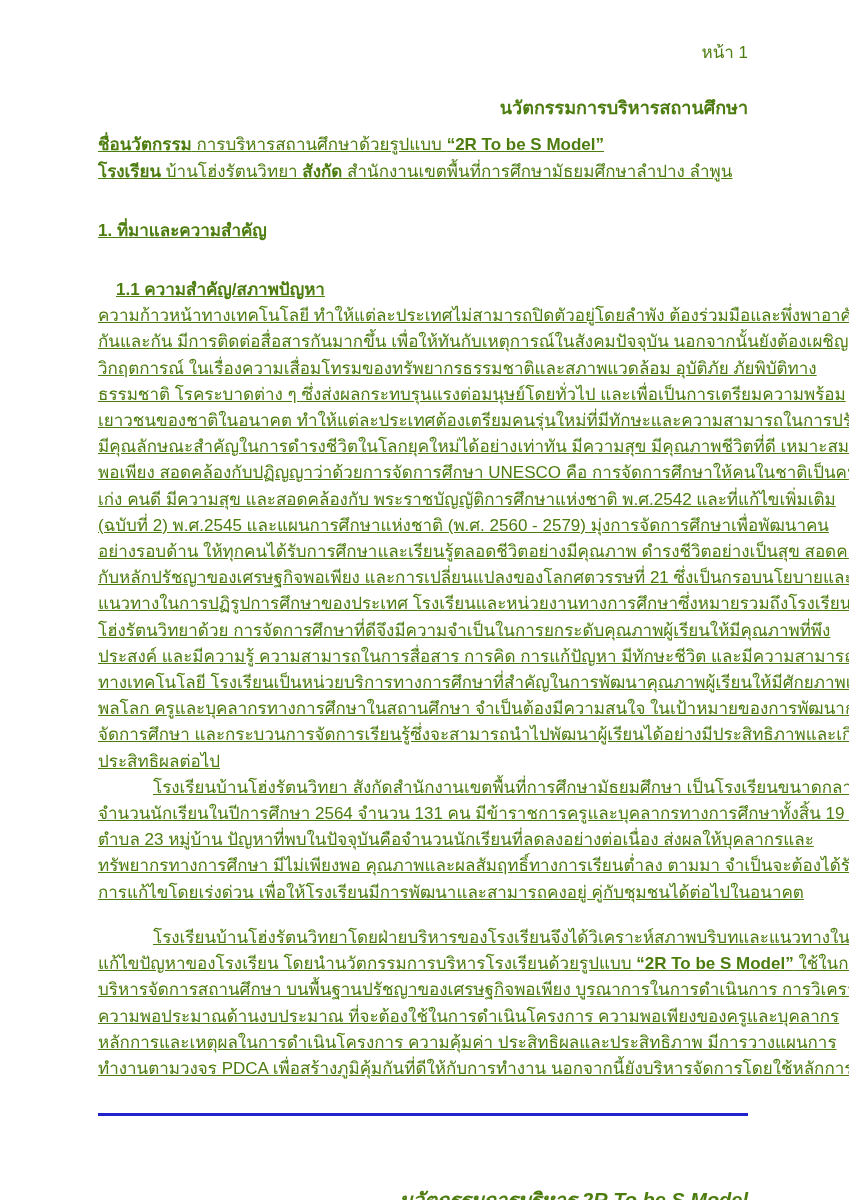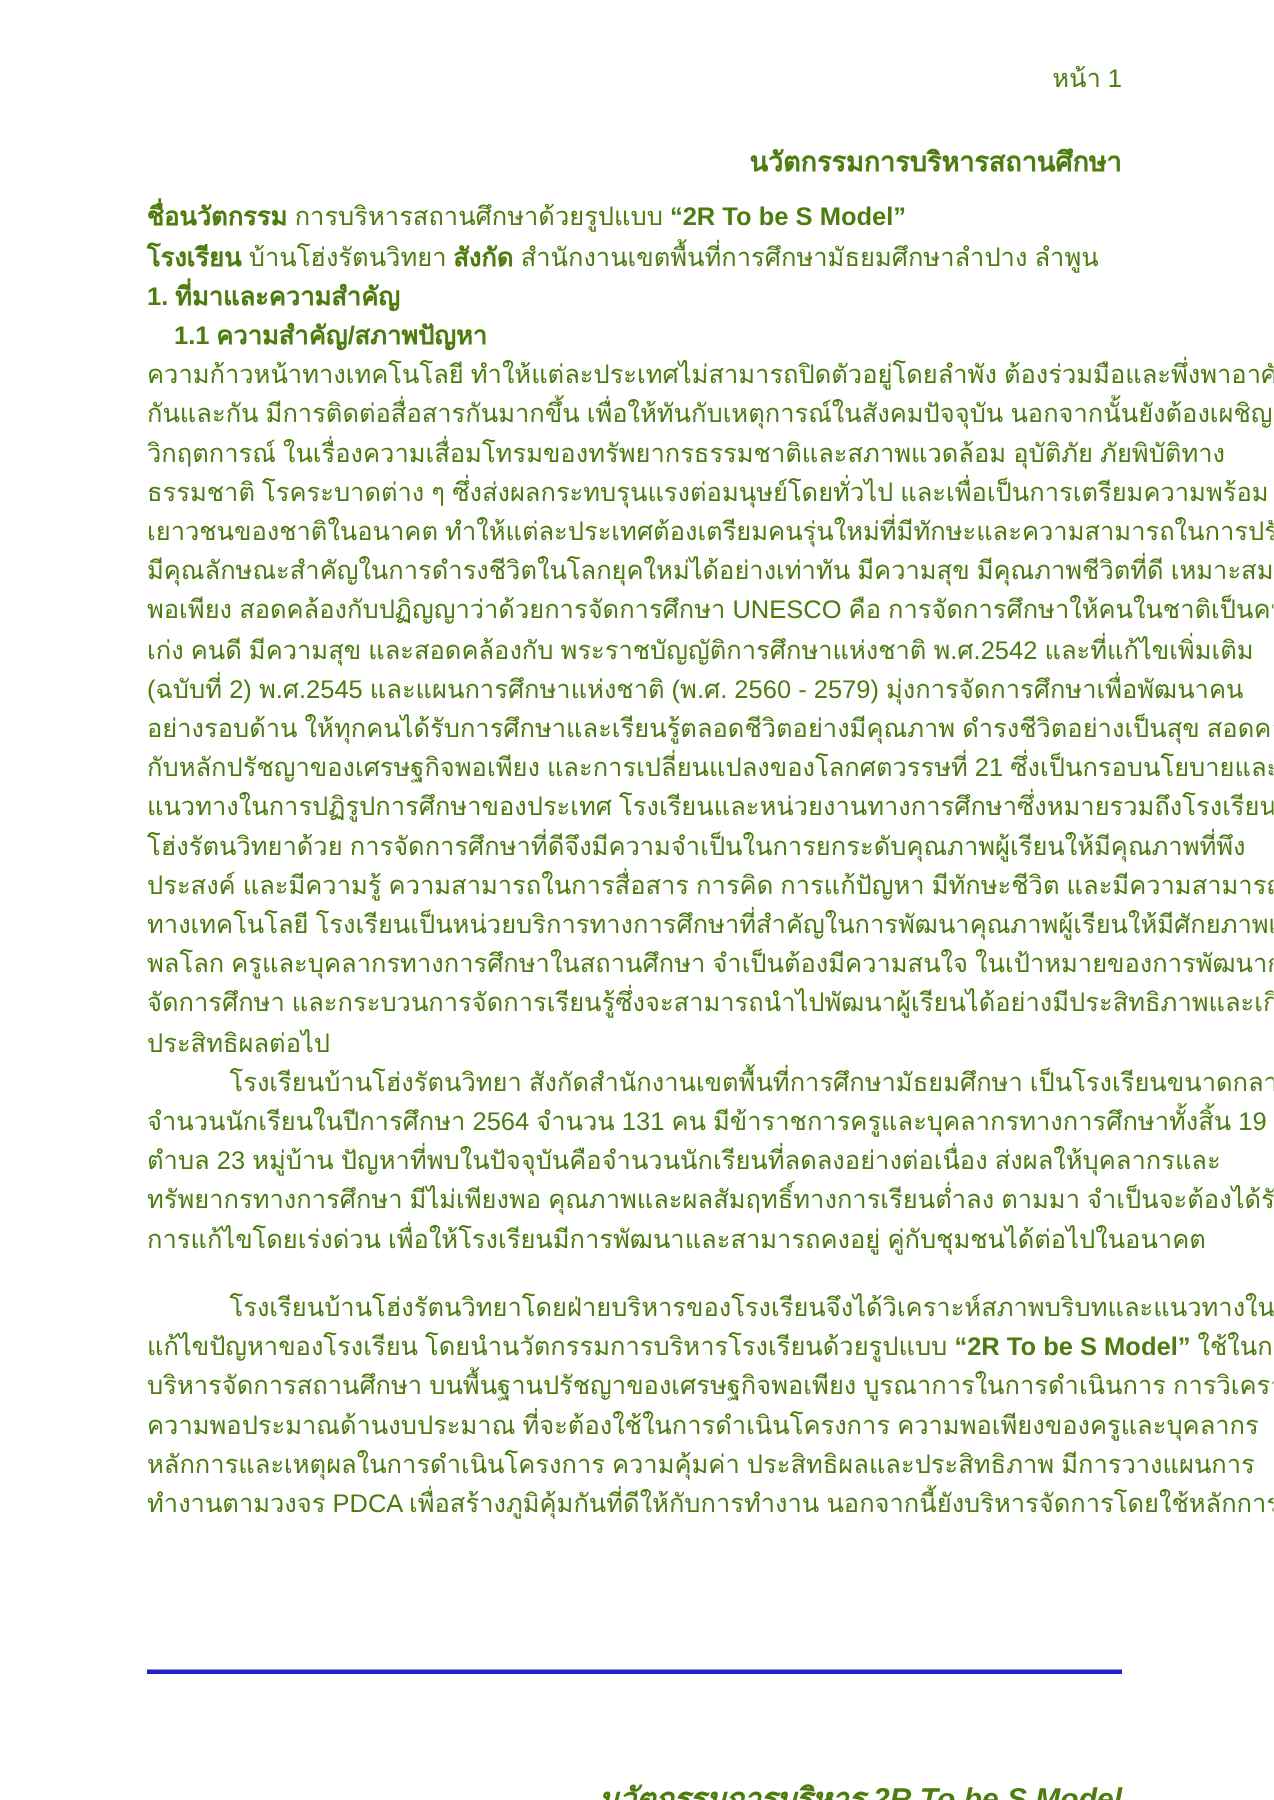--- a/index.html
+++ b/index.html
@@ -8,24 +8,24 @@
     width:849px;height:1200px;
     background:#ffffff;
     color:#1b1b1b;
     font-family:"Liberation Sans","DejaVu Sans",sans-serif;
     font-size:17px;
     overflow:hidden;
   }
   .content{position:absolute;left:98px;top:0;width:650px;}
   .pagenum{margin-top:40px;text-align:right;line-height:26.2px;}
   .doc-title{margin-top:29px;text-align:right;font-weight:700;font-size:18px;line-height:26.2px;}
-  .docbody{margin-top:11px;}
+  .docbody{margin-top:11px;text-decoration:underline;}
   .line{line-height:26.2px;white-space:nowrap;}
   .line.first{padding-left:55px;}
-  .heading{font-weight:700;}
+  .heading{font-weight:700;margin-top:33px;}
   .b{font-weight:700;}
   .spacer{height:19px;}
   .footer-rule{
     position:absolute;left:98px;top:1113px;width:650px;height:3px;
     border:none;margin:0;padding:0;
   }
   .footer-text{
     position:absolute;left:98px;top:1188px;width:650px;
     text-align:right;font-weight:700;font-style:italic;
     font-size:20px;line-height:24px;

